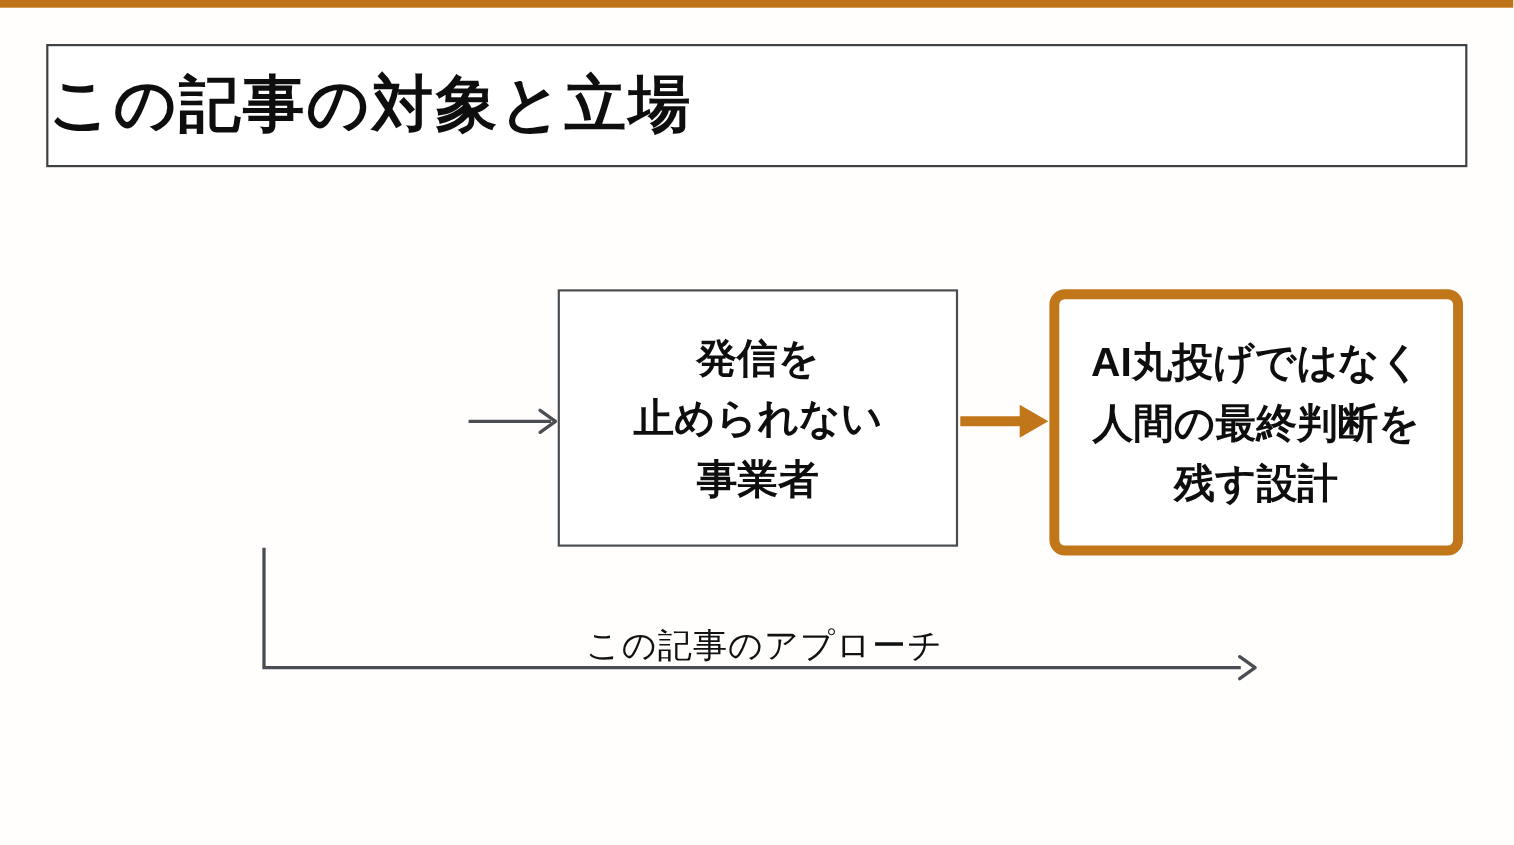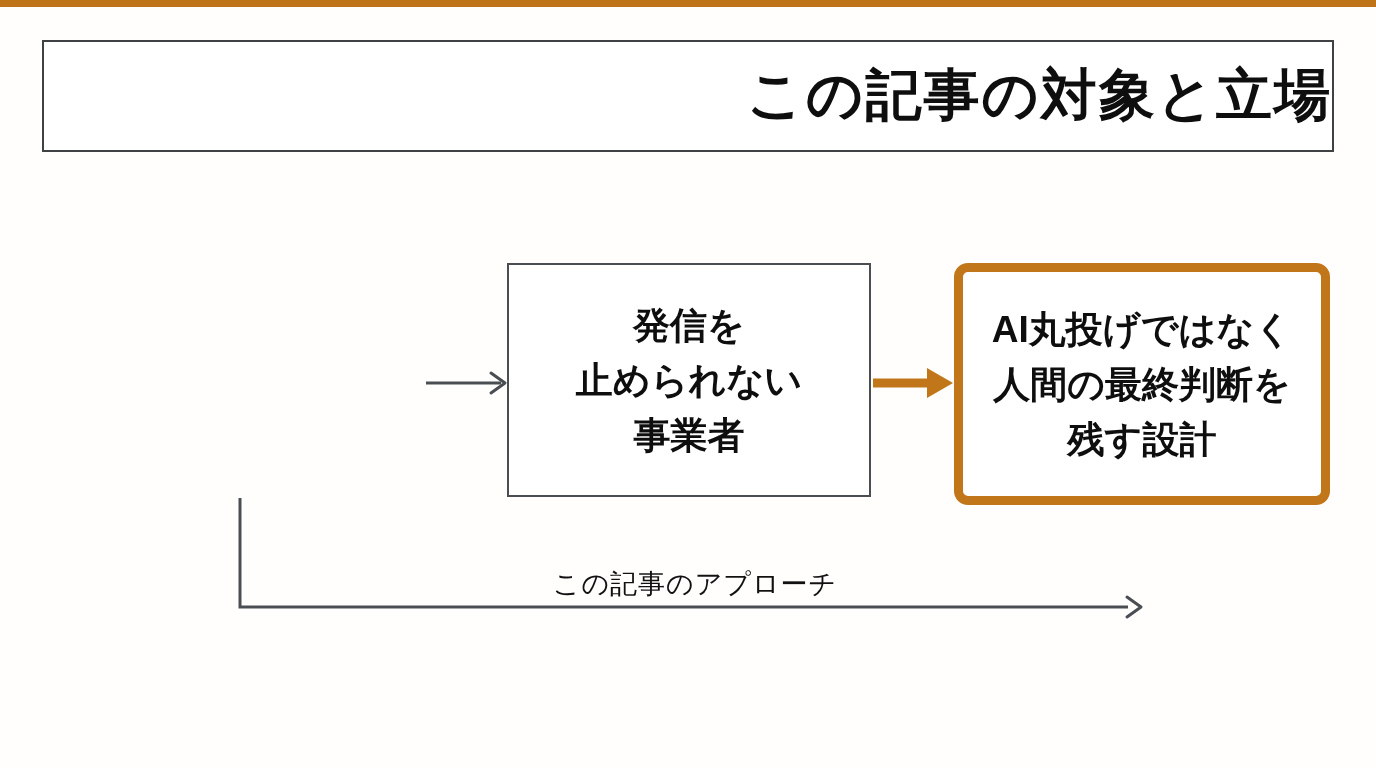--- a/index.html
+++ b/index.html
@@ -24,21 +24,21 @@
     background: #be7318;
   }
   .title-box {
     position: absolute;
     left: 42px; top: 40px;
     width: 1292px; height: 112px;
     background: #ffffff;
     border: 2px solid #3f4245;
     display: flex;
     align-items: center;
-    justify-content: flex-end;
+    justify-content: flex-start;
     box-sizing: border-box;
   }
   .title-text {
     font-size: 56px;
     font-weight: bold;
     letter-spacing: 2px;
     color: #0e0e0e;
   }
   .flow-box {
     position: absolute;
@@ -69,21 +69,21 @@
     position: absolute;
     left: 0; top: 0;
     width: 1376px; height: 768px;
     pointer-events: none;
   }
   .approach-label {
     position: absolute;
     left: 400px; top: 566px;
     width: 590px;
     text-align: center;
-    font-size: 27px;
+    font-size: 31px;
     font-weight: normal;
     color: #111111;
     letter-spacing: 1px;
   }
 </style>
 </head>
 <body>
 
 <div class="slide">
 

